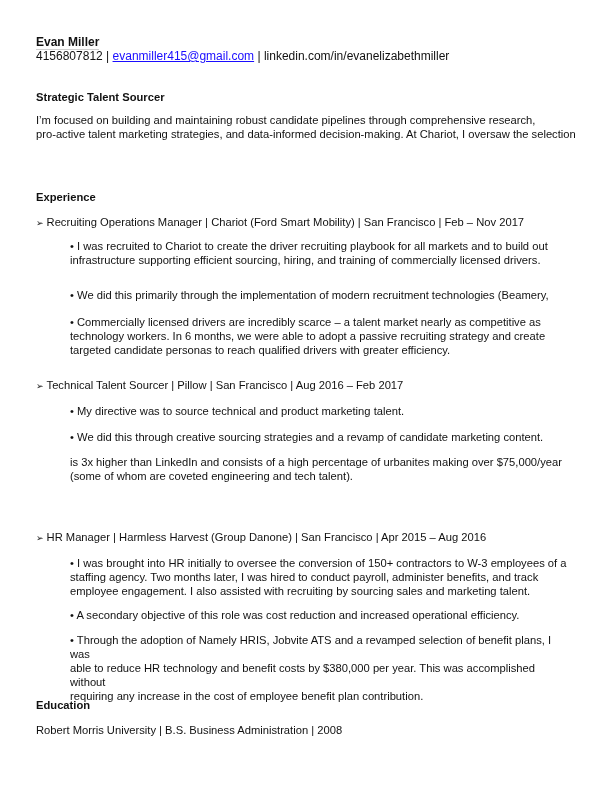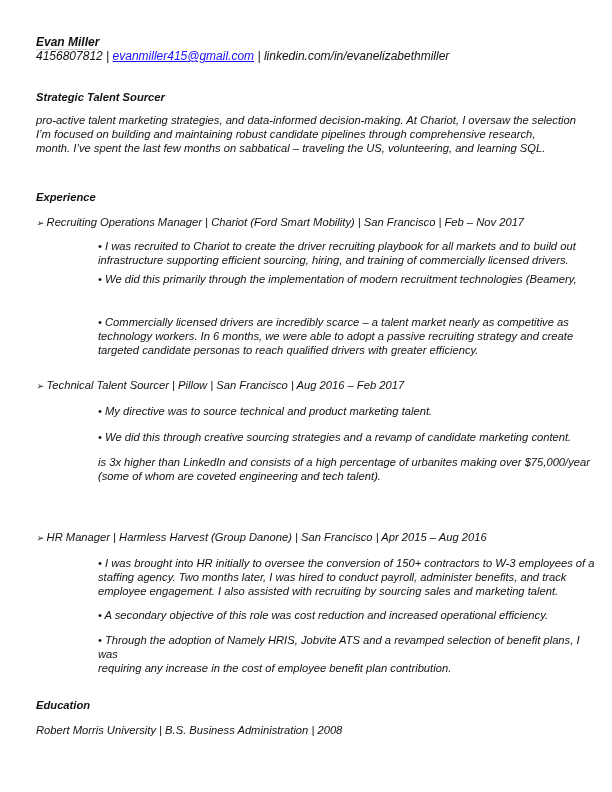--- a/index.html
+++ b/index.html
@@ -1,56 +1,55 @@
 <!DOCTYPE html>
 <html><head>
 <meta charset="utf-8">
 <style>
   html, body { margin: 0; padding: 0; background: #ffffff; }
   body {
     width: 612px; height: 792px; position: relative; overflow: hidden;
     font-family: "Liberation Sans", sans-serif; color: #111111;
     font-size: 11.2px; line-height: 14px;
   }
-  .abs { position: absolute; font-style: italic; }
+  .abs { position: absolute; }
   .name { left: 36px; top: 35px; font-weight: bold; font-size: 12px; line-height: 14px; border-bottom: 1px solid #cfcfcf; }
   .contact { left: 36px; top: 49px; font-size: 12px; line-height: 15px; white-space: nowrap; }
   .contact a { color: #1a0dff; text-decoration: underline; }
   .heading { left: 36px; font-weight: bold; font-size: 11.2px; text-align: right; }
   .para { left: 36px; width: 560px; }
   .job { left: 36px; white-space: nowrap; }
   .job .arrow { font-size: 9px; margin-right: 3px; }
-  .bullet { left: 70px; width: 500px; margin-left: 28px; }
+  .bullet { left: 70px; width: 500px; }
   .edu { left: 36px; white-space: nowrap; }
 </style>
 </head>
 <body>
 
 <div class="abs name">Evan Miller</div>
 <div class="abs contact">
   <span>4156807812</span><span> | </span><a>evanmiller415@gmail.com</a><span> | </span><span>linkedin.com/in/evanelizabethmiller</span>
 </div>
 
 <div class="abs heading" style="top:90px">Strategic Talent Sourcer</div>
 <div class="abs para" style="top:113px">
+  <div>I’m focused on building and maintaining robust candidate pipelines through comprehensive research,</div>
   <div>pro-active talent marketing strategies, and data-informed decision-making.  At Chariot, I oversaw the selection</div>
-  <div>I’m focused on building and maintaining robust candidate pipelines through comprehensive research,</div>
-  <div>month. I’ve spent the last few months on sabbatical – traveling the US, volunteering, and learning SQL.</div>
 </div>
 
 <div class="abs heading" style="top:190px">Experience</div>
 
 <div class="abs job" style="top:215px">
   <span class="arrow">➢</span><span>Recruiting Operations Manager | Chariot (Ford Smart Mobility) | San Francisco | Feb – Nov 2017</span>
 </div>
 <div class="abs bullet" style="top:239px">
   <div>•  I was recruited to Chariot to create the driver recruiting playbook for all markets and to build out</div>
   <div>infrastructure supporting efficient sourcing, hiring, and training of commercially licensed drivers.</div>
 </div>
-<div class="abs bullet" style="top:272px">
+<div class="abs bullet" style="top:288px">
   <div>•  We did this primarily through the implementation of modern recruitment technologies (Beamery,</div>
 </div>
 <div class="abs bullet" style="top:315px">
   <div>•  Commercially licensed drivers are incredibly scarce – a talent market nearly as competitive as</div>
   <div>technology workers. In 6 months, we were able to adopt a passive recruiting strategy and create</div>
   <div>targeted candidate personas to reach qualified drivers with greater efficiency.</div>
 </div>
 
 <div class="abs job" style="top:378px">
   <span class="arrow">➢</span><span>Technical Talent Sourcer | Pillow | San Francisco | Aug 2016 – Feb 2017</span>
@@ -72,17 +71,18 @@
 <div class="abs bullet" style="top:556px">
   <div>• I was brought into HR initially to oversee the conversion of 150+ contractors to W-3 employees of a</div>
   <div>staffing agency. Two months later, I was hired to conduct payroll, administer benefits, and track</div>
   <div>employee engagement. I also assisted with recruiting by sourcing sales and marketing talent.</div>
 </div>
 <div class="abs bullet" style="top:608px">
   <div>• A secondary objective of this role was cost reduction and increased operational efficiency.</div>
 </div>
 <div class="abs bullet" style="top:633px">
   <div>• Through the adoption of Namely HRIS, Jobvite ATS and a revamped selection of benefit plans, I was</div>
+  <div>able to reduce HR technology and benefit costs by $380,000 per year. This was accomplished without</div>
   <div>requiring any increase in the cost of employee benefit plan contribution.</div>
 </div>
 
 <div class="abs heading" style="top:698px">Education</div>
 <div class="abs edu" style="top:723px">Robert Morris University | B.S. Business Administration | 2008</div>
 
 </body></html>

